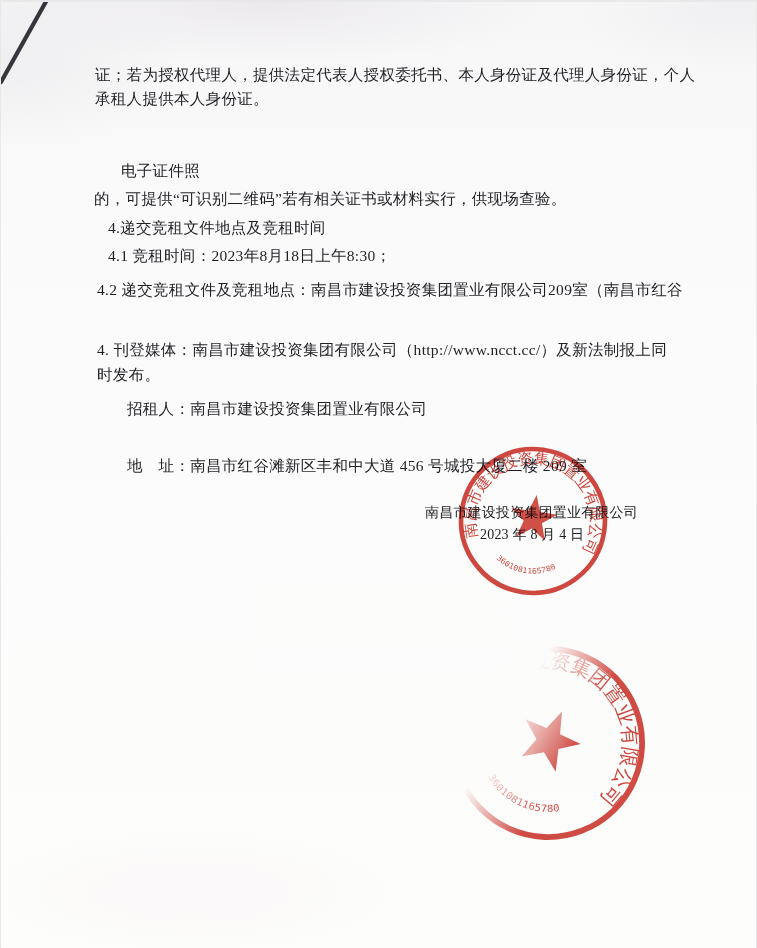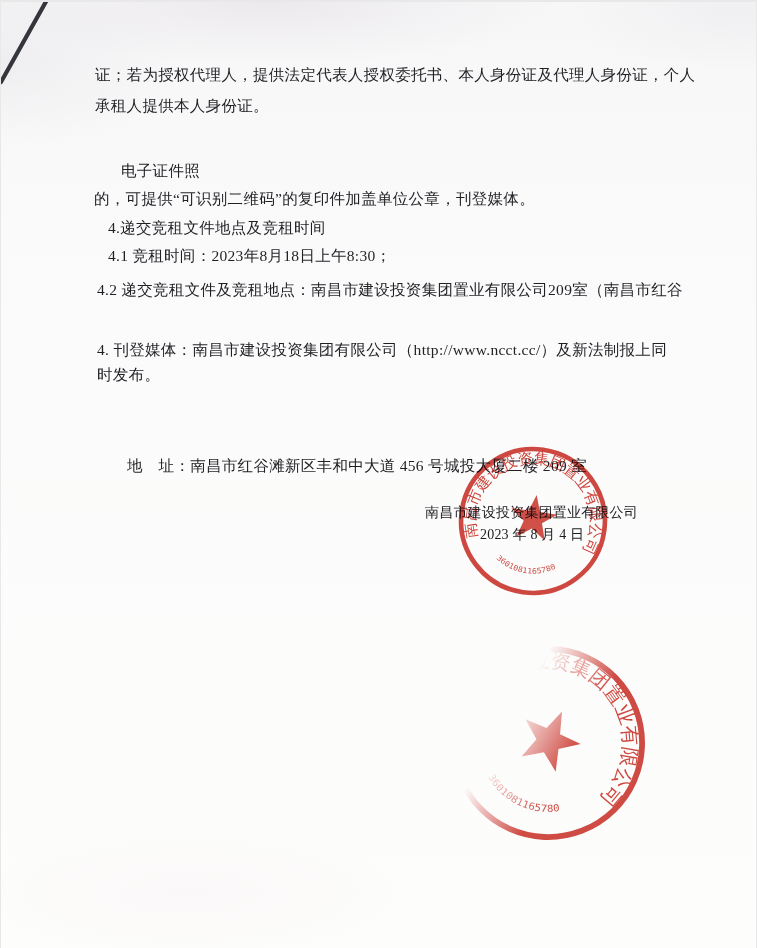--- a/index.html
+++ b/index.html
@@ -46,33 +46,34 @@
 </head>
 <body>
 
 <div class="page">
 
   <svg class="corner-mark" width="70" height="96" viewBox="0 0 70 96">
     <line x1="47" y1="-4" x2="0" y2="80" stroke="#35353c" stroke-width="4.2" stroke-linecap="round"></line>
   </svg>
 
   <div class="ln" style="left:94px;top:62px">证；若为授权代理人，提供法定代表人授权委托书、本人身份证及代理人身份证，个人</div>
-  <div class="ln" style="left:94px;top:93px">承租人提供本人身份证。</div>
+  <div class="ln" style="left:94px;top:86px">承租人提供本人身份证。</div>
   <div class="ln" style="left:120px;top:158px">电子证件照</div>
-  <div class="ln" style="left:93px;top:186px">的，可提供“可识别二维码”的复印件加盖单位公章，刊登媒体。</div>
+  <div class="ln" style="left:93px;top:186px">的，可提供“可识别二维码”若有相关证书或材料实行，供现场查验。</div>
 
   <div class="ln bold" style="left:107px;top:215px">4.递交竞租文件地点及竞租时间</div>
   <div class="ln" style="left:107px;top:243px">4.1 竞租时间：2023年8月18日上午8:30；</div>
   <div class="ln" style="left:96px;top:277px">4.2 递交竞租文件及竞租地点：南昌市建设投资集团置业有限公司209室（南昌市红谷</div>
 
   <div class="ln" style="left:96px;top:337px">
     <span class="bold">4. 刊登媒体：</span><span>南昌市建设投资集团有限公司（http://www.ncct.cc/）及新法制报上同</span>
   </div>
   <div class="ln" style="left:96px;top:362px">时发布。</div>
 
+  <div class="ln" style="left:126px;top:396px">招租人：南昌市建设投资集团置业有限公司</div>
   <div class="ln" style="left:126px;top:453px">地　址：南昌市红谷滩新区丰和中大道 456 号城投大厦二楼 209 室</div>
 
   <div class="ln sig" style="left:424px;top:500px">南昌市建设投资集团置业有限公司</div>
   <div class="ln sig" style="left:479px;top:522px">2023 年 8 月 4 日</div>
 
   <div class="stamp stamp-1">
     <svg width="162" height="162" viewBox="0 0 160 160">
       <circle cx="80" cy="80" r="71" fill="none" stroke="#c8271e" stroke-width="4.6" stroke-opacity="0.92"></circle>
       <path id="sealArc1" d="M 28.3 104.1 A 57 57 0 1 1 131.7 104.1" fill="none"></path>
       <path id="sealNum1" d="M 46.6 119.8 A 52 52 0 0 0 113.4 119.8" fill="none"></path>

